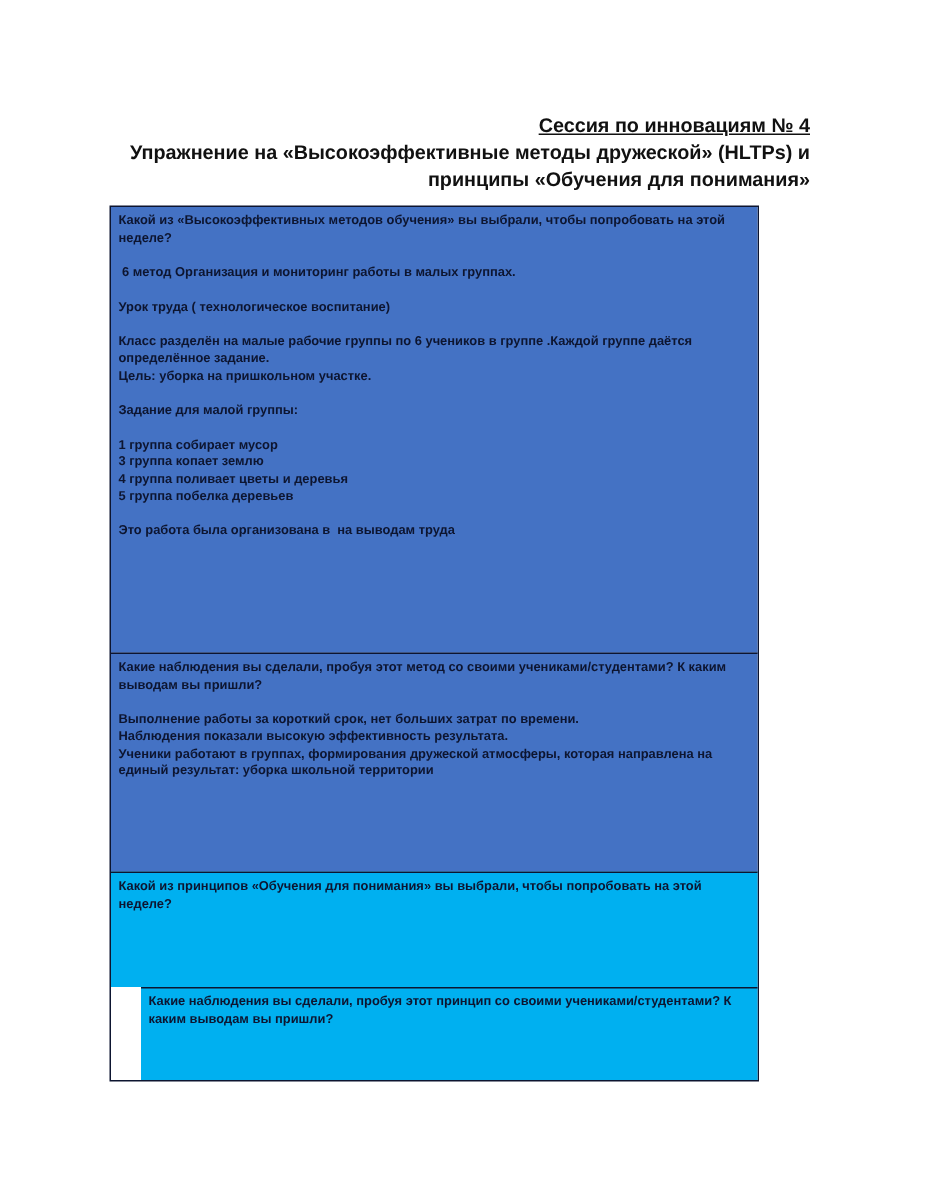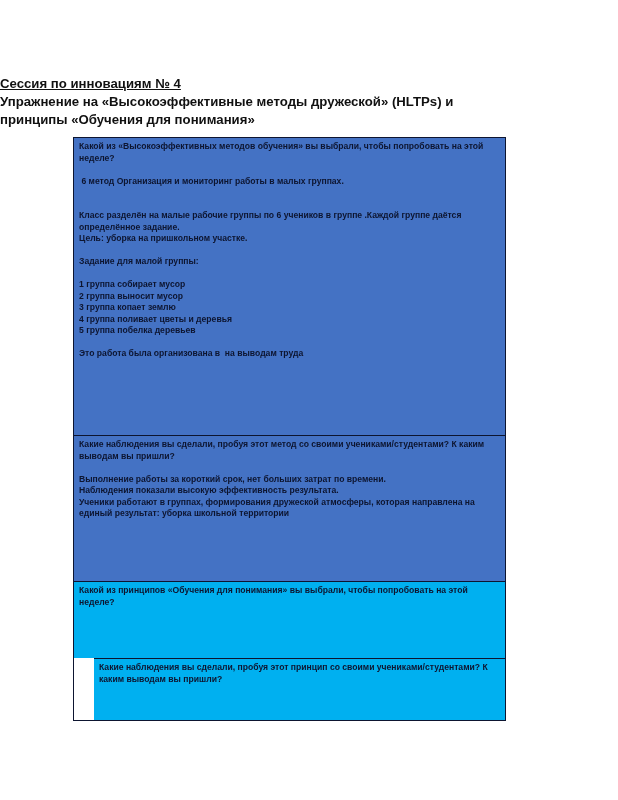--- a/index.html
+++ b/index.html
@@ -1,19 +1,19 @@
 <!DOCTYPE html>
 <html><head>
 <meta charset="utf-8">
 <style>
   html, body { margin: 0; padding: 0; background: #ffffff; }
   body { width: 618px; height: 800px; position: relative; overflow: hidden;
          font-family: "Liberation Sans", "DejaVu Sans", sans-serif; color: #111; }
   .page { position: absolute; left: 0; top: 0; width: 618px; height: 800px; background: #fff; }
-  .title-block { position: absolute; left: 0; top: 75px; width: 540px; text-align: left; }
+  .title-block { position: absolute; left: 0; top: 75px; width: 540px; text-align: right; }
   .title-line { font-weight: bold; font-size: 13.2px; line-height: 18px; color: #111; }
   .title-line.u { text-decoration: underline; }
   .table { position: absolute; left: 73px; top: 137px; width: 433px;
            border: 1.5px solid #0d1530; box-sizing: border-box; }
   .row { border-top: 1.5px solid #0d1530; box-sizing: border-box; padding: 3px 5px 0 5px; }
   .row:first-child { border-top: none; }
   .row.dark { background: #4472c4; }
   .row.light { background: #00b0f0; }
   .r1 { height: 297px; }
   .r2 { height: 146px; }
@@ -30,28 +30,28 @@
     <div class="title-line">Упражнение на «Высокоэффективные методы дружеской» (HLTPs) и</div>
     <div class="title-line">принципы «Обучения для понимания»</div>
   </div>
 
   <div class="table">
     <div class="row dark r1">
       <div class="line">Какой из «Высокоэффективных методов обучения» вы выбрали, чтобы попробовать на этой неделе?</div>
       <div class="line"></div>
       <div class="line"> 6 метод Организация и мониторинг работы в малых группах.</div>
       <div class="line"></div>
+      <div class="line">Урок труда ( технологическое воспитание)</div>
       <div class="line"></div>
       <div class="line">Класс разделён на малые рабочие группы по 6 учеников в группе .Каждой группе даётся определённое задание.</div>
       <div class="line">Цель: уборка на пришкольном участке.</div>
       <div class="line"></div>
       <div class="line">Задание для малой группы:</div>
       <div class="line"></div>
       <div class="line">1 группа собирает мусор</div>
-      <div class="line">2 группа выносит мусор</div>
       <div class="line">3 группа копает землю</div>
       <div class="line">4 группа поливает цветы и деревья</div>
       <div class="line">5 группа побелка деревьев</div>
       <div class="line"></div>
       <div class="line">Это работа была организована в  на выводам труда</div>
     </div>
 
     <div class="row dark r2">
       <div class="line">Какие наблюдения вы сделали, пробуя этот метод со своими учениками/студентами? К каким выводам вы пришли?</div>
       <div class="line"></div>

